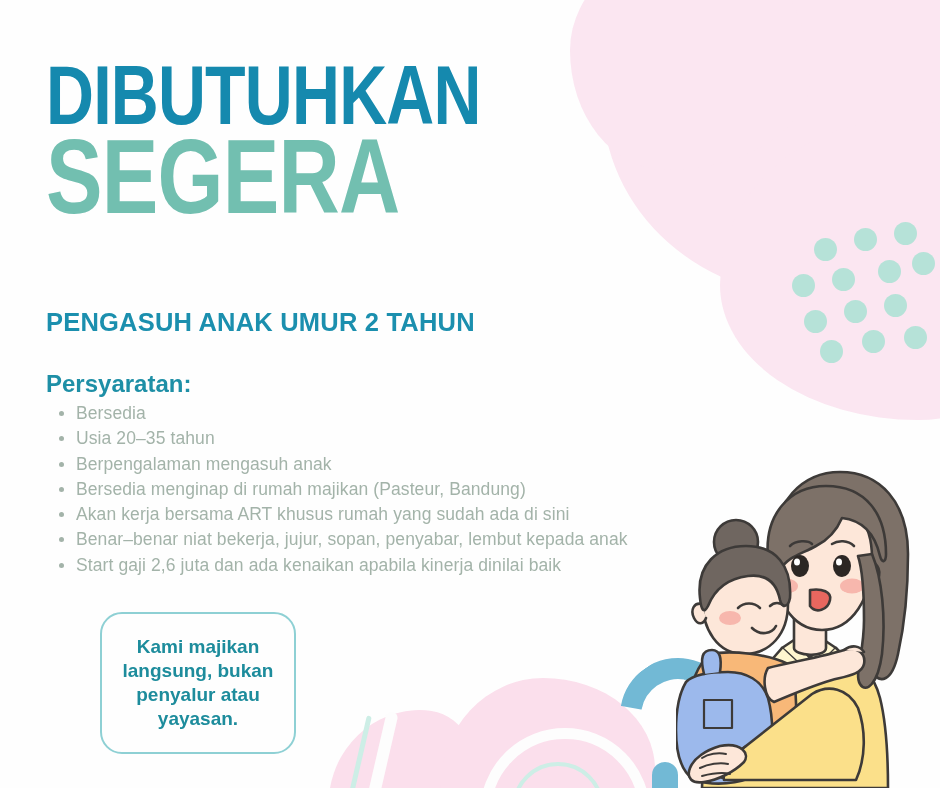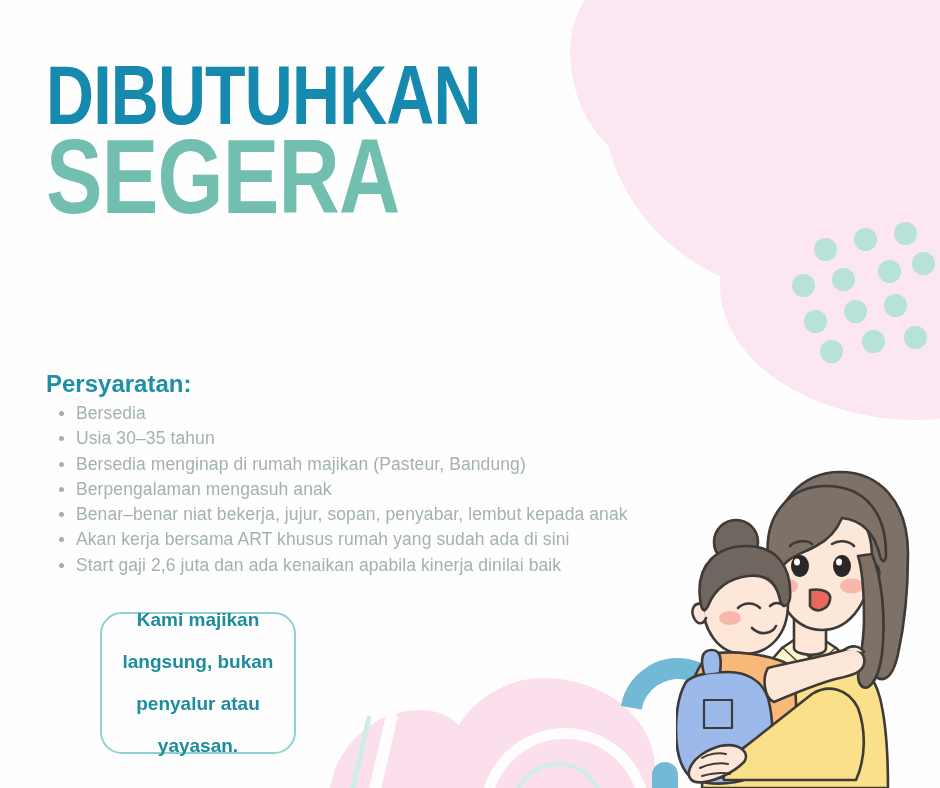--- a/index.html
+++ b/index.html
@@ -174,21 +174,21 @@
     width:196px;height:142px;
     border:2.5px solid #8ed0d4;
     border-radius:22px;
     box-sizing:border-box;
     display:flex;align-items:center;justify-content:center;
     text-align:center;
   }
   .callout span{
     font-size:19px;
     font-weight:700;
-    line-height:42px;
+    line-height:24px;
     color:#1d8c9c;
     padding:0 10px;
   }
 
   
   .illus{
     position:absolute;
     right:-4px;bottom:0;
     width:268px;height:330px;
   }
@@ -228,29 +228,30 @@
     <div class="swirl-line"></div>
     <div class="swirl-blue-hook"></div>
     <div class="swirl-blue-pill"></div>
   </div>
 
   <div class="headline-wrap">
     <div class="hl-1">DIBUTUHKAN</div>
     <div class="hl-2">SEGERA</div>
   </div>
 
+  <div class="subtitle">PENGASUH ANAK UMUR 2 TAHUN</div>
 
   <div class="req-title">Persyaratan:</div>
   <ul class="req-list" id="req-list">
       <li>Bersedia</li>
-      <li>Usia 30–35 tahun</li>
+      <li>Usia 20–35 tahun</li>
+      <li>Berpengalaman mengasuh anak</li>
       <li>Bersedia menginap di rumah majikan (Pasteur, Bandung)</li>
-      <li>Berpengalaman mengasuh anak</li>
+      <li>Akan kerja bersama ART khusus rumah yang sudah ada di sini</li>
       <li>Benar–benar niat bekerja, jujur, sopan, penyabar, lembut kepada anak</li>
-      <li>Akan kerja bersama ART khusus rumah yang sudah ada di sini</li>
       <li>Start gaji 2,6 juta dan ada kenaikan apabila kinerja dinilai baik</li>
     </ul>
 
   <div class="callout">
     <span>Kami majikan langsung, bukan penyalur atau yayasan.</span>
   </div>
 
   <div class="illus">
     <svg viewBox="0 0 268 330" xmlns="http://www.w3.org/2000/svg">
       <g stroke="#3d3a38" stroke-width="2.6" stroke-linecap="round" stroke-linejoin="round">

